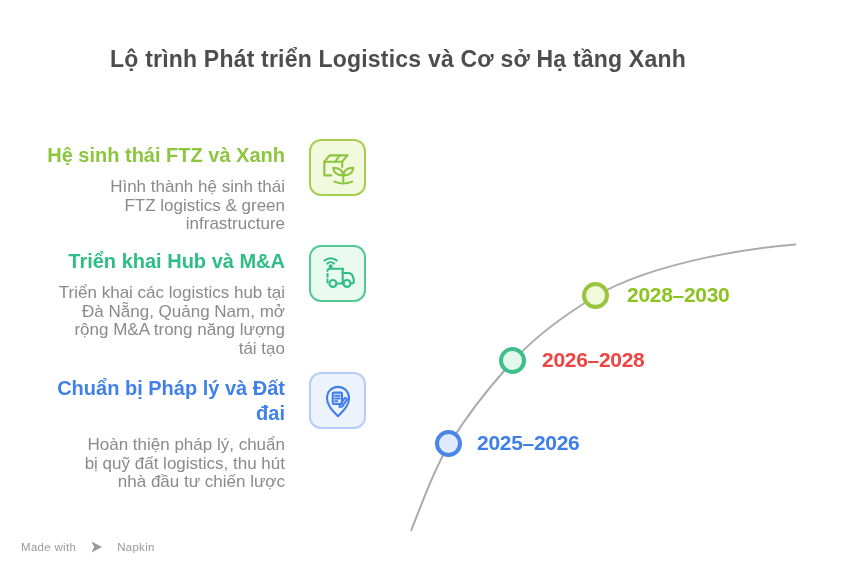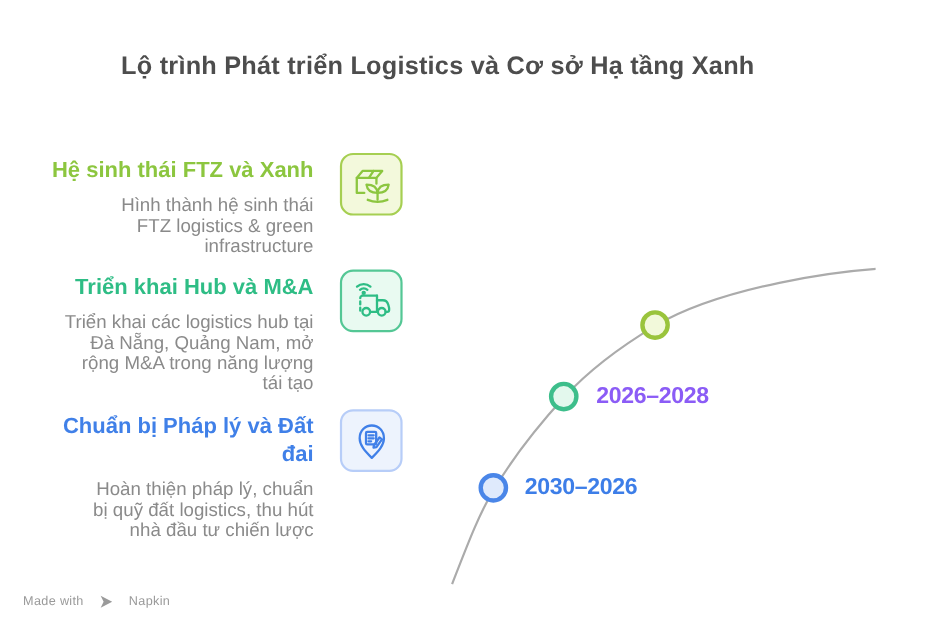--- a/index.html
+++ b/index.html
@@ -116,22 +116,23 @@
   </div>
 
   <svg class="curve-svg" viewBox="0 0 864 577">
     <path d="M411 531 C425 495 436 466 449 445 C467 415 492 384 513 361 C535 337 566 314 596 296 C650 264 760 242 842 243" style="stroke: rgb(171, 171, 171);"></path>
   </svg>
 
   <div class="dot dot1" style="background: rgb(223, 234, 252); border-color: rgb(74, 134, 232);"></div>
   <div class="dot dot2" style="background: rgb(227, 248, 237); border-color: rgb(61, 190, 139);"></div>
   <div class="dot dot3" style="background: rgb(242, 249, 218); border-color: rgb(154, 196, 60);"></div>
 
-  <div class="dot-label dl1" style="color: rgb(61, 126, 232);">2030–2026</div>
-  <div class="dot-label dl2" style="color: #8b5cf6;">2026–2028</div>
+  <div class="dot-label dl1" style="color: rgb(61, 126, 232);">2025–2026</div>
+  <div class="dot-label dl2" style="color: #ef4444;">2026–2028</div>
+  <div class="dot-label dl3" style="color: rgb(140, 195, 33);">2028–2030</div>
 
   <div class="watermark" style="color: rgb(154, 154, 154);">
     <span>Made with</span>
     <svg width="13" height="12" viewBox="0 0 13 12">
       <path d="M1.5 0.5 L12 6 L1.5 11.5 L4.2 6 Z" fill="#9a9a9a"></path>
     </svg>
     <span>Napkin</span>
   </div>
 
 </div>

